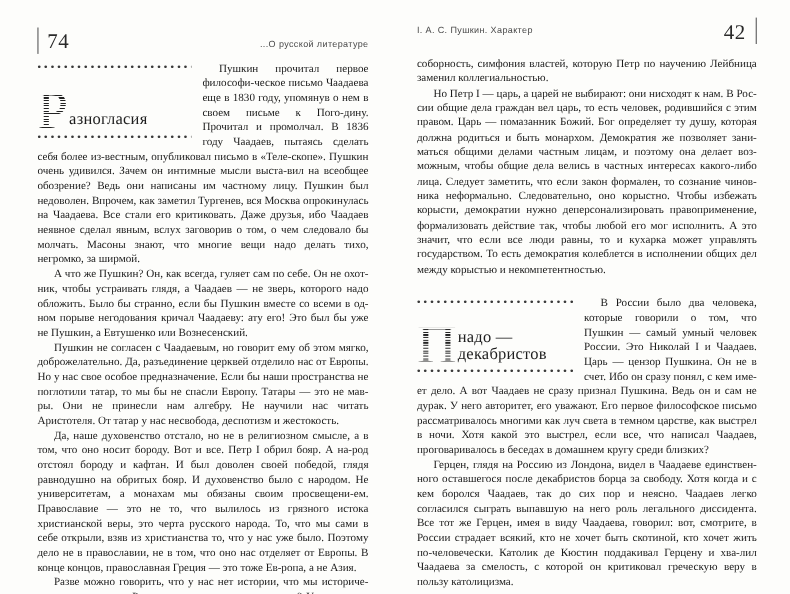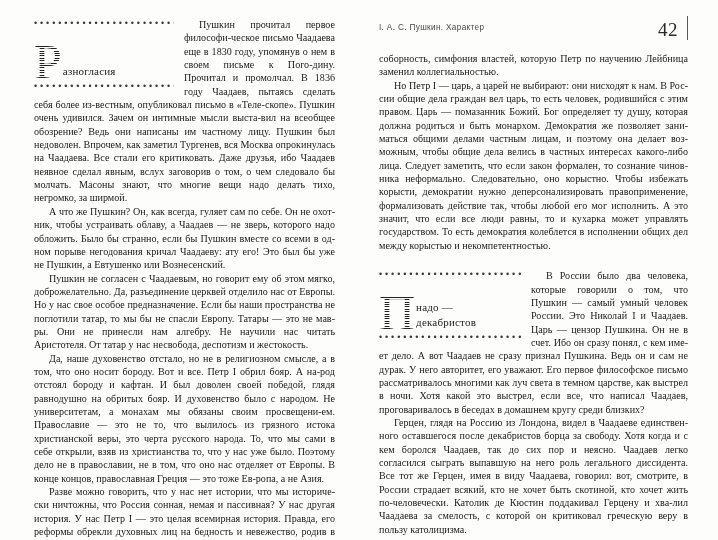--- a/index.html
+++ b/index.html
@@ -145,54 +145,58 @@
         rgba(255,255,255,0) 1px, rgba(255,255,255,0) 2.4px);
     -webkit-background-clip: text;
     background-clip: text;
     color: transparent;
     -webkit-text-fill-color: transparent;
     text-shadow: none;
     filter: contrast(1.15);
   }
 
   .head-words {
-    font-size: 11px;
+    font-size: 15px;
     line-height: 14.5px;
     letter-spacing: 0.2px;
     color: #1e1e1e;
     padding-bottom: 3px;
   }
   .head-words .l2 { display: block; }
 
   
   .gap-before { height: 17px; }
 
   .clearer { clear: both; }
 </style>
 </head>
 <body>
 
 <div class="spread">
 
   <div class="page page-left">
 
+    <div class="head-row">
+      <div class="folio folio-left">74</div>
+      <div class="runhead runhead-right">...О русской литературе</div>
+    </div>
 
     <div class="body-col">
 
       <div class="section-head">
         <div class="dot-rule"></div>
         <div class="head-inner">
           <span class="dropcap">Р</span>
           <span class="head-words">азногласия</span>
         </div>
         <div class="dot-rule"></div>
       </div>
 
       <p>Пушкин прочитал первое философи-ческое письмо Чаадаева еще в 1830 году, упомянув о нем в своем письме к Пого-дину. Прочитал и промолчал. В 1836 году Чаадаев, пытаясь сделать себя более из-вестным, опубликовал письмо в «Теле-скопе». Пушкин очень удивился. Зачем он интимные мысли выста-вил на всеобщее обозрение? Ведь они написаны им частному лицу. Пушкин был недоволен. Впрочем, как заметил Тургенев, вся Москва опрокинулась на Чаадаева. Все стали его критиковать. Даже друзья, ибо Чаадаев неявное сделал явным, вслух заговорив о том, о чем следовало бы молчать. Масоны знают, что многие вещи надо делать тихо, негромко, за ширмой.</p>
-      <p>А что же Пушкин? Он, как всегда, гуляет сам по себе. Он не охот-ник, чтобы устраивать облаву, а Чаадаев — не зверь, которого надо обложить. Было бы странно, если бы Пушкин вместе со всеми в од-ном порыве негодования кричал Чаадаеву: ату его! Это был бы уже не Пушкин, а Евтушенко или Вознесенский.</p>
+      <p>А что же Пушкин? Он, как всегда, гуляет сам по себе. Он не охот-ник, чтобы устраивать глядя, а Чаадаев — не зверь, которого надо обложить. Было бы странно, если бы Пушкин вместе со всеми в од-ном порыве негодования кричал Чаадаеву: ату его! Это был бы уже не Пушкин, а Евтушенко или Вознесенский.</p>
       <p>Пушкин не согласен с Чаадаевым, но говорит ему об этом мягко, доброжелательно. Да, разъединение церквей отделило нас от Европы. Но у нас свое особое предназначение. Если бы наши пространства не поглотили татар, то мы бы не спасли Европу. Татары — это не мав-ры. Они не принесли нам алгебру. Не научили нас читать Аристотеля. От татар у нас несвобода, деспотизм и жестокость.</p>
       <p>Да, наше духовенство отстало, но не в религиозном смысле, а в том, что оно носит бороду. Вот и все. Петр I обрил бояр. А на-род отстоял бороду и кафтан. И был доволен своей победой, глядя равнодушно на обритых бояр. И духовенство было с народом. Не университетам, а монахам мы обязаны своим просвещени-ем. Православие — это не то, что вылилось из грязного истока христианской веры, это черта русского народа. То, что мы сами в себе открыли, взяв из христианства то, что у нас уже было. Поэтому дело не в православии, не в том, что оно нас отделяет от Европы. В конце концов, православная Греция — это тоже Ев-ропа, а не Азия.</p>
       <p>Разве можно говорить, что у нас нет истории, что мы историче-ски ничтожны, что Россия сонная, немая и пассивная? У нас другая история. У нас Петр I — это целая всемирная история. Правда, его реформы обрекли духовных лиц на бедность и невежество, родив в народе презрение к попам. До Феофана Прокоповича, склонно-го к католицизму, и Стефана Яворского, малоросса, зараженного протестантизмом, у нас были патриарх и Поместный собор. И была</p>
 
       <div class="clearer"></div>
     </div>
   </div>
 
   <div class="page page-right">
 

